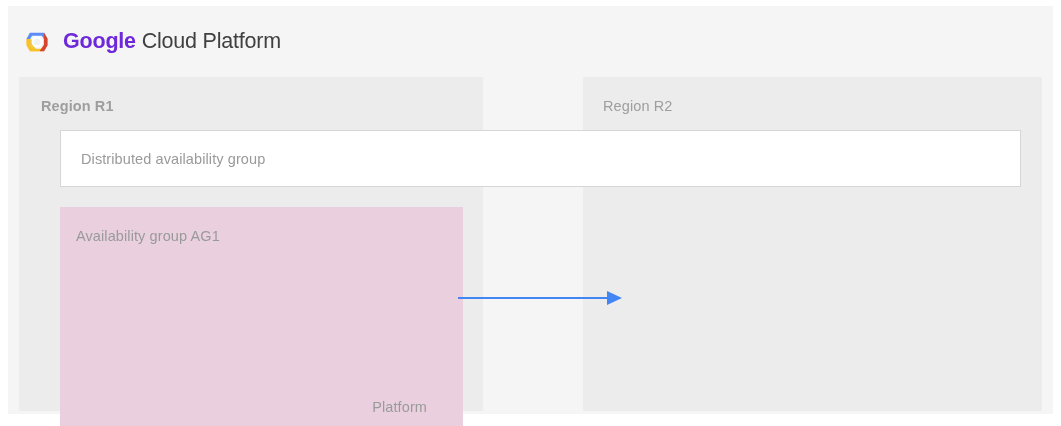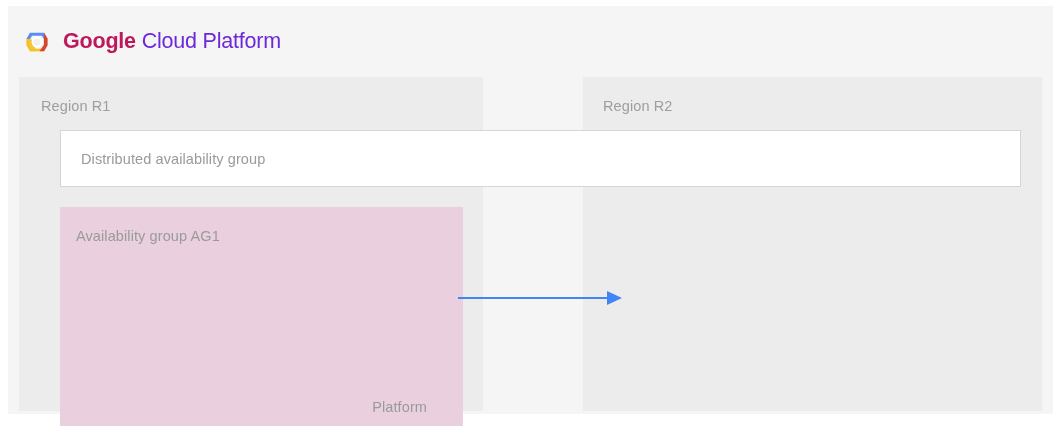--- a/index.html
+++ b/index.html
@@ -43,46 +43,46 @@
   }
   .brand-text {
     font-size: 21.5px;
     letter-spacing: -0.2px;
     white-space: nowrap;
     color: #5f6368;
     line-height: 1;
   }
   .brand-text .w1 {
     font-weight: 700;
-    color: #be185d;
+    color: #6d28d9;
   }
   .brand-text .w2 {
     font-weight: 400;
-    color: #6d28d9;
+    color: #404040;
   }
 
   
   .region {
     position: absolute;
     background: #ececec;
     top: 71px;
     height: 334px;
   }
   .region.r1 { left: 11px;  width: 464px; }
   .region.r2 { left: 575px; width: 459px; }
 
   .region-label {
     position: absolute;
     top: 21px;
     font-size: 14.5px;
     color: #9e9e9e;
     letter-spacing: 0.1px;
     white-space: nowrap;
   }
-  .region.r1 .region-label { left: 22px; }
+  .region.r1 .region-label { left: 22px; font-weight: bold; }
   .region.r2 .region-label { left: 20px; }
 
   
   .dag-box {
     position: absolute;
     left: 52px;
     top: 124px;
     width: 961px;
     height: 57px;
     background: #ffffff;

